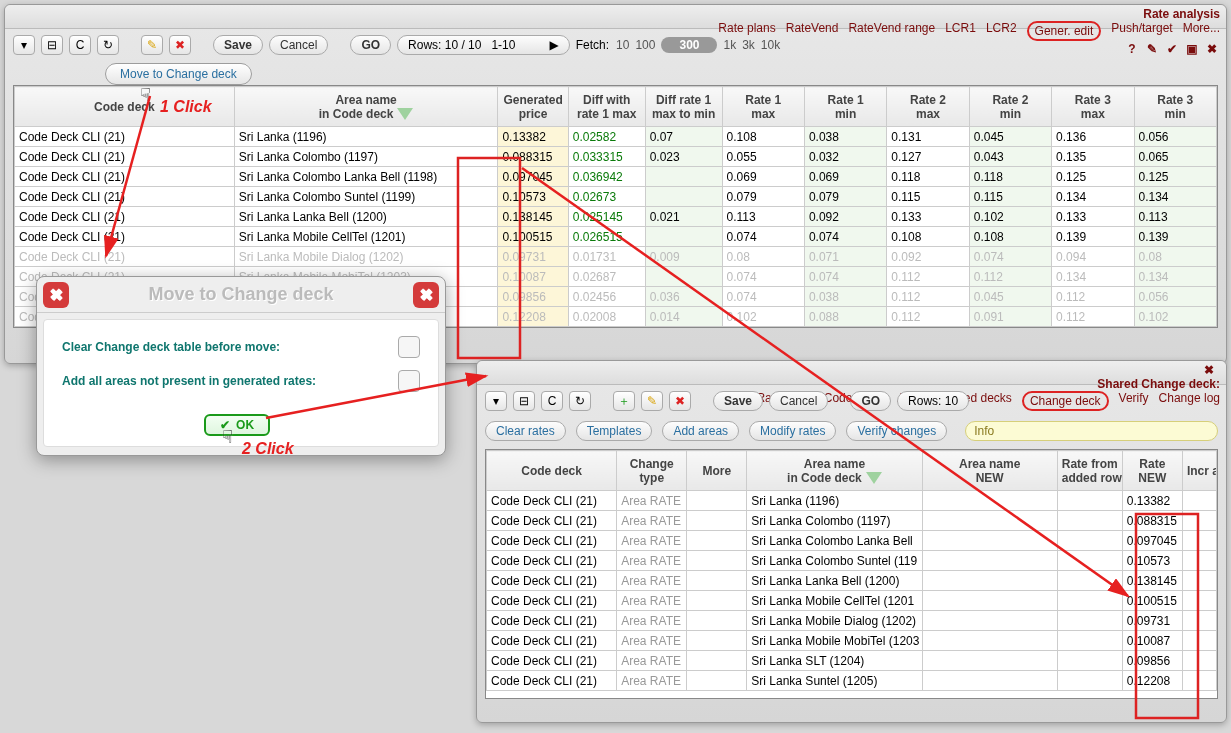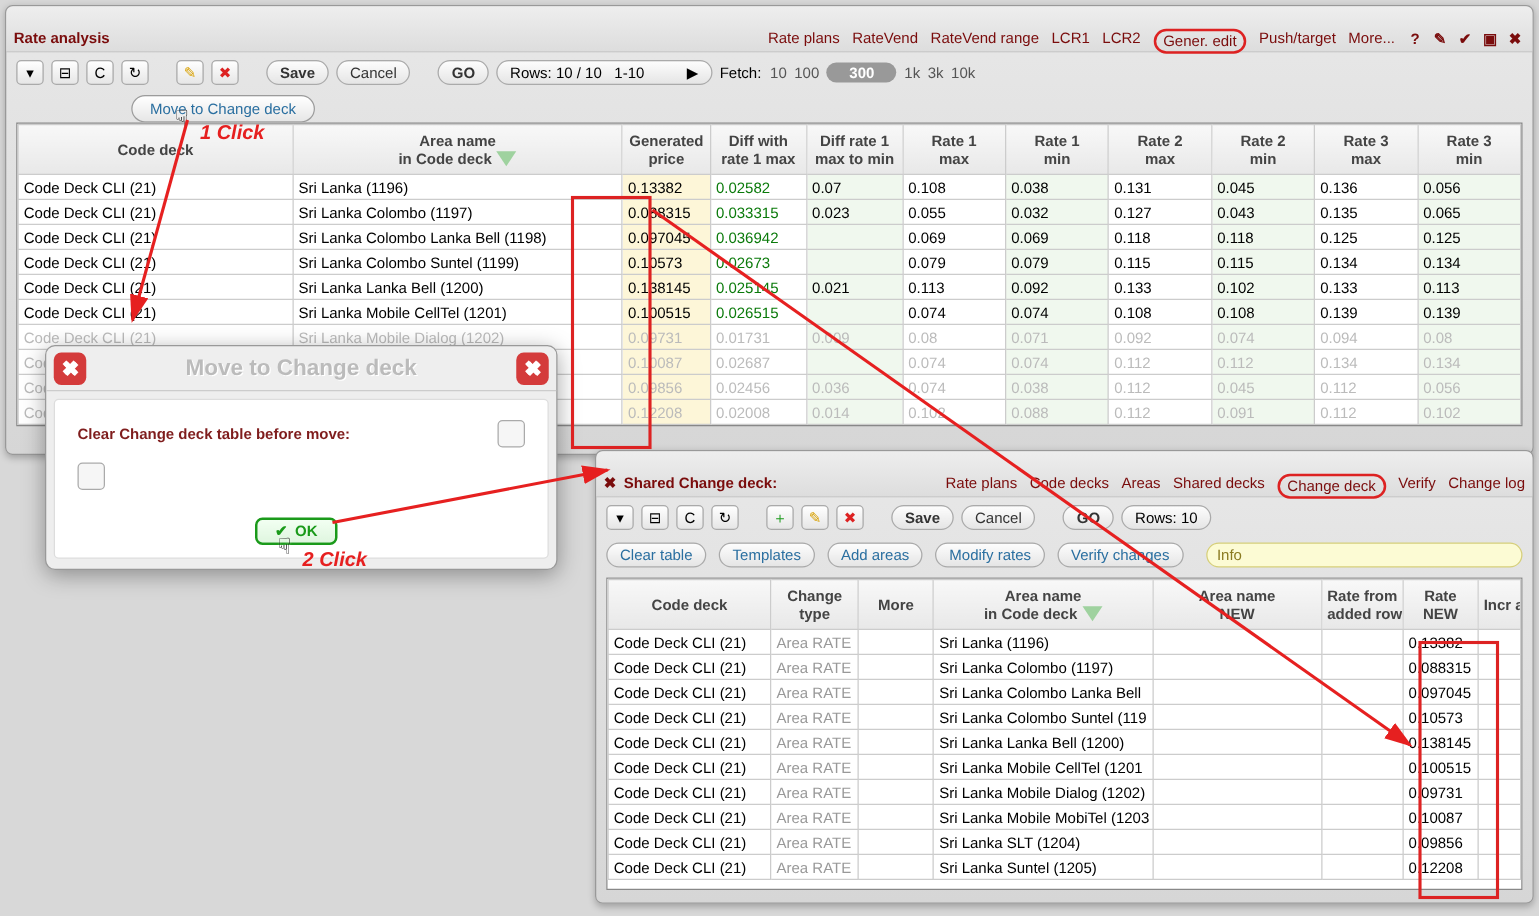--- a/index.html
+++ b/index.html
@@ -20,28 +20,29 @@
     border-radius: 6px;
     box-shadow: 0 2px 6px rgba(0,0,0,0.25);
   }
   .top-panel {
     left: 4px; top: 4px; width: 1223px; height: 360px;
   }
   .bottom-panel {
     left: 476px; top: 360px; width: 751px; height: 363px;
   }
   .title-bar {
-    display: flex; align-items: flex-start;
-    padding: 18px 6px;
+    display: flex; align-items: flex-end;
+    padding: 2px 6px;
     height: 24px;
     font-weight: bold;
     color: #7a0c0c;
     border-bottom: 1px solid #bbb;
     background: linear-gradient(#eee,#ddd);
     border-radius: 6px 6px 0 0;
+    flex-direction: column;
   }
   .title-bar .spacer { flex: 1; }
   .title-bar .links { font-weight: normal; display: flex; gap: 10px; }
   .title-bar .links span { color: #7a0c0c; cursor: pointer; white-space: nowrap; }
   .title-bar .links span.highlight, .circled {
     border: 2px solid #d22; border-radius: 12px; padding: 1px 6px;
   }
   .title-icons { display:flex; gap:4px; margin-left:8px; }
   .title-icons span {
     width:16px; height:16px; display:inline-flex; align-items:center; justify-content:center;
@@ -125,21 +126,21 @@
     padding:2px 6px; border-bottom:1px solid #ccc;
     color:#bbb; text-shadow:1px 1px #fff; font-size:18px; font-weight:bold;
   }
   .modal .body {
     padding: 16px 18px 6px 18px;
     background:#fff;
     margin:6px; border-radius:4px; border:1px solid #ddd;
     position:relative;
     height:128px;
   }
-  .modal .body .row { display:flex; align-items:center; gap:14px; margin-bottom:12px; color:#7f1d1d; font-weight:bold; }
+  .modal .body .row { display:flex; align-items:center; gap:14px; margin-bottom:12px; color:#0f766e; font-weight:bold; }
   .cb { width:22px; height:22px; border:1px solid #aaa; border-radius:4px; background:#f6f6f6; }
   .okbtn {
     border:2px solid #1a9a1a; color:#1a9a1a; font-weight:bold;
     border-radius:6px; padding:2px 14px; display:inline-flex; gap:6px; align-items:center;
     background:linear-gradient(#f2fff2,#dff6df);
     position:absolute; left:160px; bottom:10px; cursor:pointer;
   }
   .close-red {
     width:26px; height:26px; border-radius:6px; background:#d43b3b; color:#fff;
     display:inline-flex; align-items:center; justify-content:center; font-weight:bold; font-size:16px;
@@ -388,20 +389,21 @@
     <span class="close-red">✖</span>
     <span style="flex:1;text-align:center">Move to Change deck</span>
     <span class="close-red">✖</span>
   </div>
   <div class="body">
     <div class="row">
       <span style="flex:1">Clear Change deck table before move:</span>
       <span class="cb"></span>
     </div>
     <div class="row">
+      <span style="flex:1">Add all areas not present in generated rates:</span>
       <span class="cb"></span>
     </div>
     <span class="okbtn">
       <span>✔</span>
       <span>OK</span>
     </span>
   </div>
 </div>
 
 <div class="panel bottom-panel">
@@ -431,21 +433,21 @@
     <span style="width:10px"></span>
     <span class="btn big">Save</span>
     <span class="btn">Cancel</span>
     <span style="width:10px"></span>
     <span class="btn big">GO</span>
     <span class="rows-pill">
       <span>Rows: 10</span>
     </span>
   </div>
   <div class="sub-toolbar">
-    <span class="btn">Clear table</span>
+    <span class="btn">Clear rates</span>
     <span class="btn">Templates</span>
     <span class="btn">Add areas</span>
     <span class="btn">Modify rates</span>
     <span class="btn">Verify changes</span>
     <span class="infobar">Info</span>
   </div>
   <div class="table-wrap" style="height:250px">
     <table class="data">
       <colgroup>
         <col style="width:130px">

